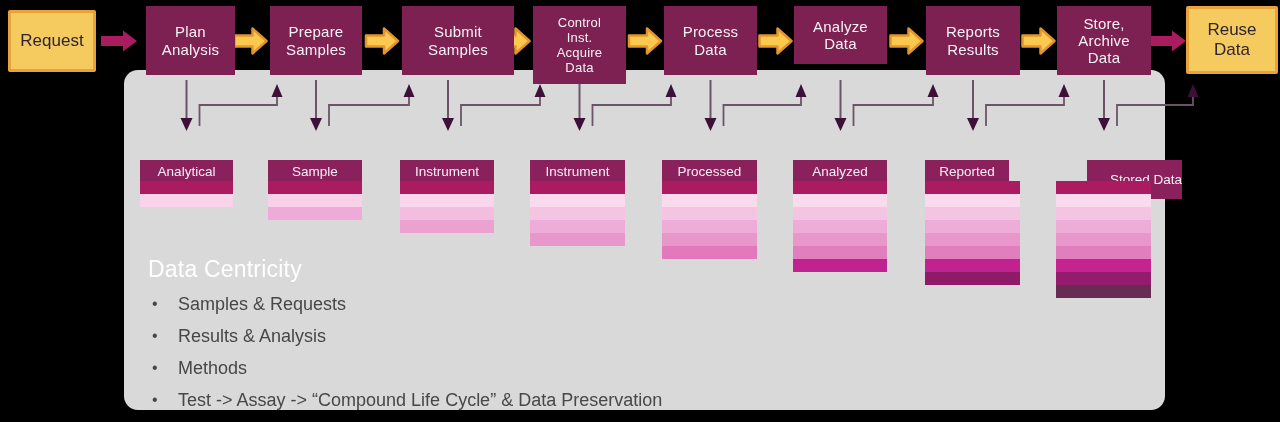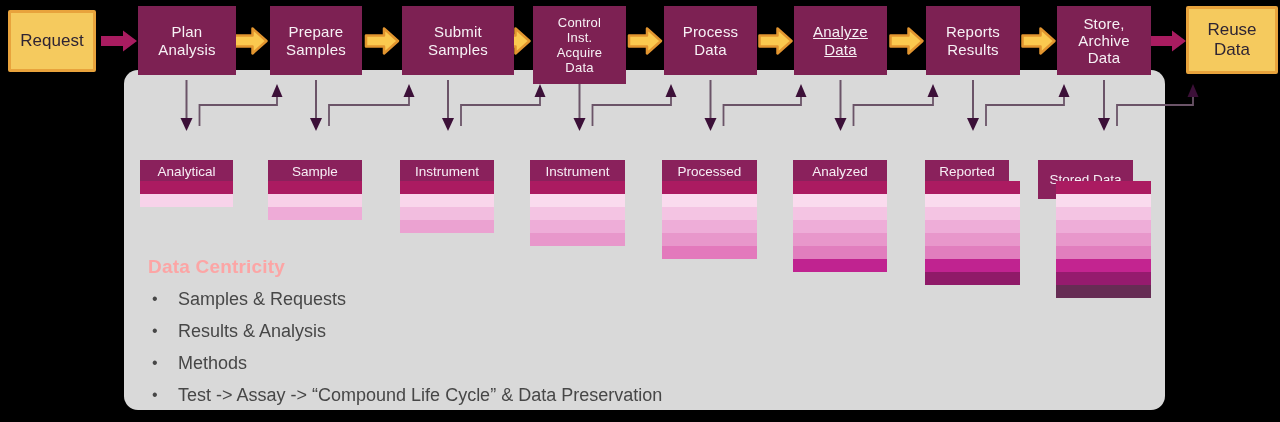--- a/index.html
+++ b/index.html
@@ -10,21 +10,21 @@
   .connectors{position:absolute;left:0;top:0;width:1280px;height:422px;pointer-events:none;}
   .box{position:absolute;display:flex;align-items:center;justify-content:center;
        text-align:center;box-sizing:border-box;white-space:pre-line;}
   .proc{background:#7d2153;color:#f7f1f5;font-size:15px;line-height:1.14;letter-spacing:.2px;}
   .proc.small{font-size:13px;line-height:1.16;}
   .dbox{background:#8a215c;color:#f7eef5;font-size:13.5px;line-height:1.12;margin-top:24px;}
   .endpoint{background:#f5ca5e;border:3px solid #e8a33c;color:#2e2433;
             font-size:17px;line-height:1.2;border-radius:2px;}
   .bar{position:absolute;}
   .notes{position:absolute;left:148px;top:256px;color:#3d3d3d;}
-  .notes h2{margin:0 0 8px 0;font-size:19px;font-weight:700;letter-spacing:.2px;color:#fca5a5;}
+  .notes h2{margin:0 0 8px 0;font-size:23px;font-weight:400;letter-spacing:.2px;color:#ffffff;}
   .notes ul{margin:0;padding:0;list-style:none;}
   .notes li{position:relative;padding-left:30px;font-size:18px;color:#474747;
             height:32px;line-height:26px;}
   .notes li .dot{position:absolute;left:4px;top:0;font-size:16px;}
 </style>
 </head>
 <body>
 
 <div class="stage">
   <div class="panel"></div>
@@ -68,33 +68,33 @@
       <polygon points="1058.5,97 1069.5,97 1064,84" fill="#3c1038"></polygon>
       <path d="M1104 80 V118" fill="none" stroke="#6b5468" stroke-width="2"></path>
       <polygon points="1098,118 1110,118 1104,131" fill="#3c1038"></polygon>
       <path d="M1117 126 V105 H1193 V96" fill="none" stroke="#6b5468" stroke-width="1.8"></path>
       <polygon points="1187.5,97 1198.5,97 1193,84" fill="#3c1038"></polygon>
     </svg>
 
   <div id="boxes">
       <div class="box endpoint" style="left: 8px; top: 10px; width: 88px; height: 62px;"><span>Request</span></div>
       <div class="box endpoint" style="left: 1186px; top: 6px; width: 92px; height: 68px;"><span>Reuse Data</span></div>
-      <div class="box proc" style="left: 138px; top: 6px; width: 98px; height: 69px;"><span>Plan
+      <div class="box proc" style="left: 146px; top: 6px; width: 89px; height: 69px;"><span>Plan
 Analysis</span></div>
       <div class="box proc" style="left: 270px; top: 6px; width: 92px; height: 69px;"><span>Prepare
 Samples</span></div>
       <div class="box proc" style="left: 402px; top: 6px; width: 112px; height: 69px;"><span>Submit
 Samples</span></div>
       <div class="box proc small" style="left: 533px; top: 6px; width: 93px; height: 78px;"><span>Control
 Inst.
 Acquire
 Data</span></div>
       <div class="box proc" style="left: 664px; top: 6px; width: 93px; height: 69px;"><span>Process
 Data</span></div>
-      <div class="box proc" style="left: 794px; top: 6px; width: 93px; height: 69px; text-decoration: underline;"><span>Analyze
+      <div class="box proc" style="left: 794px; top: 6px; width: 93px; height: 58px;"><span>Analyze
 Data</span></div>
       <div class="box proc" style="left: 926px; top: 6px; width: 94px; height: 69px;"><span>Reports
 Results</span></div>
       <div class="box proc" style="left: 1057px; top: 6px; width: 94px; height: 69px;"><span>Store,
 Archive
 Data</span></div>
       <div class="box dbox" style="left: 140px; top: 136px; width: 93px; height: 39px;"><span>Analytical
 Method</span></div>
       <div class="bar" style="left: 140px; top: 181px; width: 93px; height: 13px; background: rgb(171, 27, 97);"></div>
       <div class="bar" style="left: 140px; top: 194px; width: 93px; height: 13px; background: rgb(248, 211, 234);"></div>
@@ -136,21 +136,21 @@
       <div class="box dbox" style="left: 925px; top: 136px; width: 84px; height: 39px;"><span>Reported
 Results</span></div>
       <div class="bar" style="left: 925px; top: 181px; width: 95px; height: 13px; background: rgb(171, 27, 97);"></div>
       <div class="bar" style="left: 925px; top: 194px; width: 95px; height: 13px; background: rgb(250, 219, 238);"></div>
       <div class="bar" style="left: 925px; top: 207px; width: 95px; height: 13px; background: rgb(244, 196, 227);"></div>
       <div class="bar" style="left: 925px; top: 220px; width: 95px; height: 13px; background: rgb(238, 173, 216);"></div>
       <div class="bar" style="left: 925px; top: 233px; width: 95px; height: 13px; background: rgb(232, 151, 203);"></div>
       <div class="bar" style="left: 925px; top: 246px; width: 95px; height: 13px; background: rgb(225, 126, 190);"></div>
       <div class="bar" style="left: 925px; top: 259px; width: 95px; height: 13px; background: rgb(192, 35, 144);"></div>
       <div class="bar" style="left: 925px; top: 272px; width: 95px; height: 13px; background: rgb(143, 26, 104);"></div>
-      <div class="box dbox" style="left: 1038px; top: 136px; width: 95px; height: 39px;"><span>Stored Data</span></div>
+      <div class="box dbox" style="left: 1087px; top: 136px; width: 95px; height: 39px; justify-content: flex-end;"><span>Stored Data</span></div>
       <div class="bar" style="left: 1056px; top: 181px; width: 95px; height: 13px; background: rgb(171, 27, 97);"></div>
       <div class="bar" style="left: 1056px; top: 194px; width: 95px; height: 13px; background: rgb(250, 219, 238);"></div>
       <div class="bar" style="left: 1056px; top: 207px; width: 95px; height: 13px; background: rgb(244, 196, 227);"></div>
       <div class="bar" style="left: 1056px; top: 220px; width: 95px; height: 13px; background: rgb(238, 173, 216);"></div>
       <div class="bar" style="left: 1056px; top: 233px; width: 95px; height: 13px; background: rgb(232, 151, 203);"></div>
       <div class="bar" style="left: 1056px; top: 246px; width: 95px; height: 13px; background: rgb(225, 126, 190);"></div>
       <div class="bar" style="left: 1056px; top: 259px; width: 95px; height: 13px; background: rgb(195, 36, 144);"></div>
       <div class="bar" style="left: 1056px; top: 272px; width: 95px; height: 13px; background: rgb(149, 27, 110);"></div>
       <div class="bar" style="left: 1056px; top: 285px; width: 95px; height: 13px; background: rgb(102, 44, 84);"></div>
     </div>

